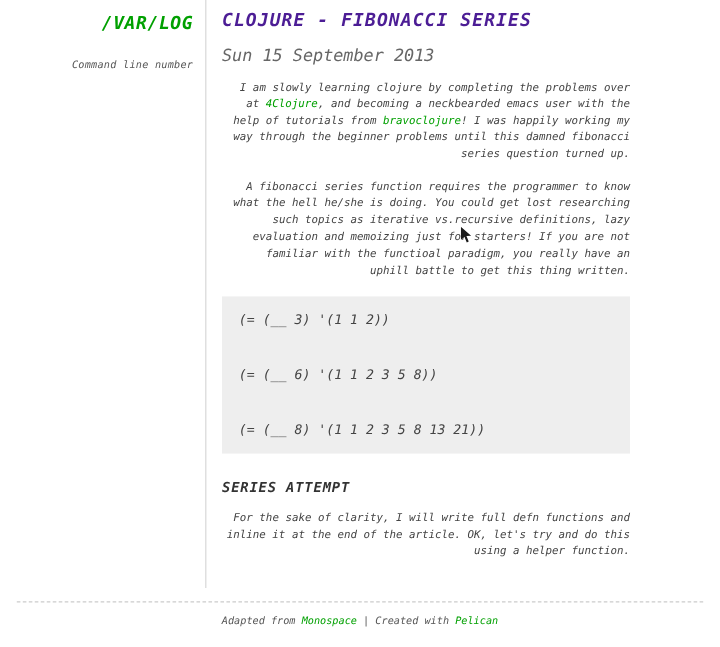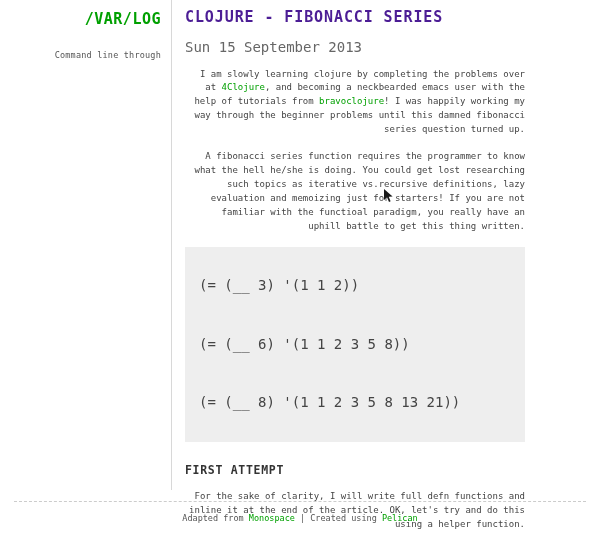--- a/index.html
+++ b/index.html
@@ -12,20 +12,21 @@
     background: #ffffff;
     font-family: "DejaVu Sans Mono", "Liberation Mono", monospace;
     color: #333333;
     overflow: hidden;
   }
   .page {
     position: relative;
     width: 548px;
     height: 539px;
     box-sizing: border-box;
+    font-style: italic;
   }
   
   .sidebar {
     position: absolute;
     left: 0;
     top: 0;
     width: 172px;
     height: 490px;
     border-right: 1px solid #d8d8d8;
     box-sizing: border-box;
@@ -88,22 +89,22 @@
   h2.section-head {
     font-size: 11.5px;
     font-weight: bold;
     color: #333333;
     letter-spacing: 0.7px;
     margin: 21px 0 0 0;
   }
   pre.code-block {
     background: #eeeeee;
     margin: 13px 0 0 0;
-    padding: 24px 14px;
-    font-size: 14px;
+    padding: 8px 14px;
+    font-size: 11px;
     line-height: 2.1;
     color: #444444;
     font-family: "DejaVu Sans Mono", "Liberation Mono", monospace;
     white-space: pre;
     overflow: hidden;
   }
   
   .cursor {
     position: absolute;
     left: 384px;
@@ -136,51 +137,51 @@
 </style>
 </head>
 <body>
 
 <div class="page">
 
   <div class="sidebar">
     <div class="site-title">
       <a href="#">/VAR/LOG</a>
     </div>
-    <div class="site-tagline">Command line through</div>
+    <div class="site-tagline">Command line number</div>
   </div>
 
   <div class="content">
     <h1 class="post-title">CLOJURE - FIBONACCI SERIES</h1>
     <div class="post-date">Sun 15 September 2013</div>
 
     <p class="body-text"><span>I am slowly learning clojure by completing the problems over at </span><a href="#">4Clojure</a><span>, and becoming a neckbearded emacs user with the help of tutorials from </span><a href="#">bravoclojure</a><span>! I was happily working my way through the beginner problems until this damned fibonacci series question turned up.</span></p>
 
     <p class="body-text">A fibonacci series function requires the programmer to know what the hell he/she is doing. You could get lost researching such topics as iterative vs.recursive definitions, lazy evaluation and memoizing just for starters! If you are not familiar with the functioal paradigm, you really have an uphill battle to get this thing written.</p>
 
 
 
     <pre class="code-block">(= (__ 3) '(1 1 2))
 
 (= (__ 6) '(1 1 2 3 5 8))
 
 (= (__ 8) '(1 1 2 3 5 8 13 21))</pre>
 
 
-    <h2 class="section-head">FIRST ATTEMPT</h2>
+    <h2 class="section-head">SERIES ATTEMPT</h2>
 
     <p class="body-text">For the sake of clarity, I will write full defn functions and inline it at the end of the article. OK, let's try and do this using a helper function.</p>
 
   </div>
 
   <div class="cursor">
     <svg width="10" height="14" viewBox="0 0 10 14" xmlns="http://www.w3.org/2000/svg">
       <polygon points="0,0 0,11 3,8.3 5,13 6.6,12.2 4.7,7.7 8.6,7.5" fill="#1a1a1a"></polygon>
     </svg>
   </div>
 
   <div class="footer-rule"></div>
 
   <div class="footer">
-    <span>Adapted from </span><a href="#">Monospace</a><span> | Created using </span><a href="#">Pelican</a>
+    <span>Adapted from </span><a href="#">Monospace</a><span> | Created with </span><a href="#">Pelican</a>
   </div>
 
 </div>
 
 </body></html>

